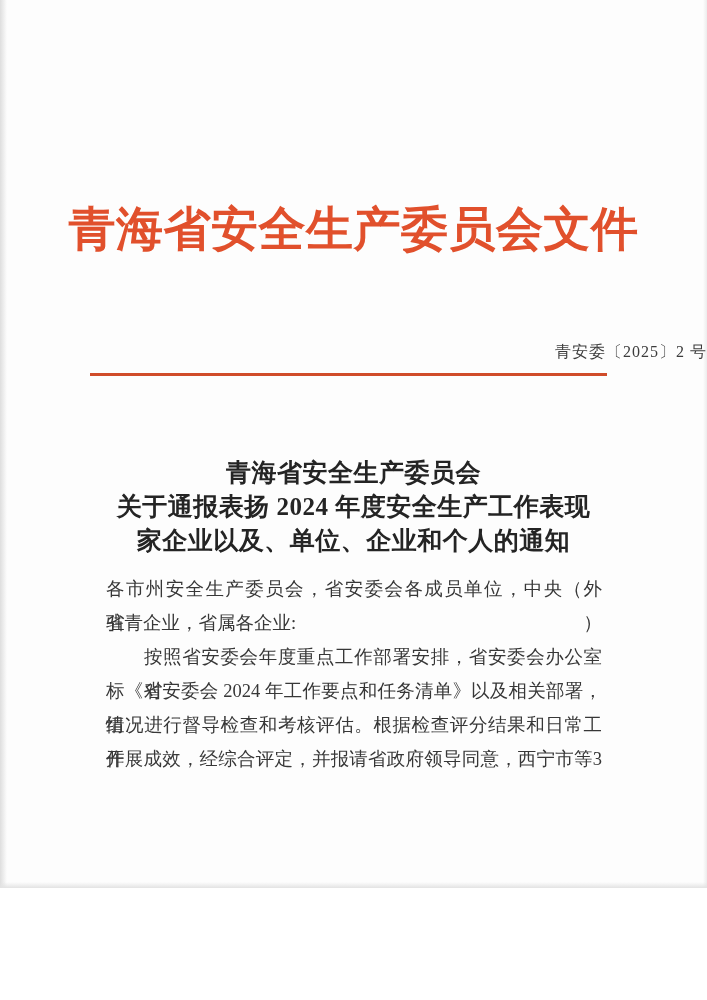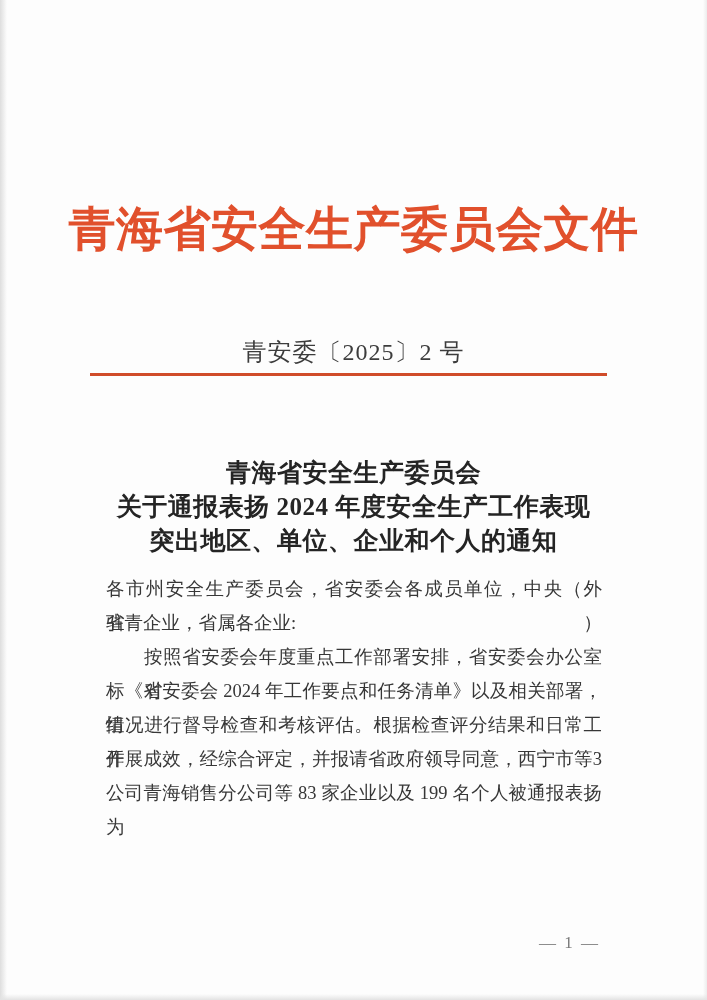--- a/index.html
+++ b/index.html
@@ -3,21 +3,21 @@
 <meta charset="utf-8">
 <style>
   html, body {
     margin: 0;
     padding: 0;
     background: #ffffff;
   }
   .page {
     position: relative;
     width: 707px;
-    height: 1000px;
+    height: 888px;
     background: #fdfdfd;
     overflow: hidden;
     font-family: "Liberation Serif", "DejaVu Serif", serif;
   }
   
   .edge-left {
     position: absolute;
     left: 0; top: 0;
     width: 7px; height: 100%;
     background: linear-gradient(to right, #dedede, rgba(255,255,255,0));
@@ -44,22 +44,22 @@
     font-weight: bold;
     letter-spacing: 0.5px;
     color: #e1502c;
     line-height: 62px;
     white-space: nowrap;
   }
   .doc-number {
     position: absolute;
     left: 0; top: 338px;
     width: 100%;
-    text-align: center;
-    font-size: 24px;
+    text-align: right;
+    font-size: 16px;
     color: #3c3c3c;
     letter-spacing: 1px;
     line-height: 28px;
   }
   .red-rule {
     position: absolute;
     left: 90px; top: 373px;
     width: 517px;
     height: 3px;
     background: #d04c2a;
@@ -123,27 +123,26 @@
 
   <div class="red-header">青海省安全生产委员会文件</div>
 
   <div class="doc-number">青安委〔2025〕2 号</div>
 
   <div class="red-rule"></div>
 
   <div class="title-block">
     <div class="title-line">青海省安全生产委员会</div>
     <div class="title-line">关于通报表扬 2024 年度安全生产工作表现</div>
-    <div class="title-line">突出地区、单位、企业和个人的通知</div>
+    <div class="title-line">家企业以及、单位、企业和个人的通知</div>
   </div>
 
   <div class="body-block">
     <div class="body-line justify">各市州安全生产委员会，省安委会各成员单位，中央（外省）</div>
     <div class="body-line left">驻青企业，省属各企业:</div>
     <div class="body-line justify indent">按照省安委会年度重点工作部署安排，省安委会办公室对</div>
     <div class="body-line justify">标《省安委会 2024 年工作要点和任务清单》以及相关部署，组</div>
     <div class="body-line justify">情况进行督导检查和考核评估。根据检查评分结果和日常工作</div>
     <div class="body-line justify">开展成效，经综合评定，并报请省政府领导同意，西宁市等3</div>
-    <div class="body-line justify">公司青海销售分公司等 83 家企业以及 199 名个人被通报表扬为</div>
   </div>
 
   <div class="page-number">— 1 —</div>
 </div>
 
 </body></html>

